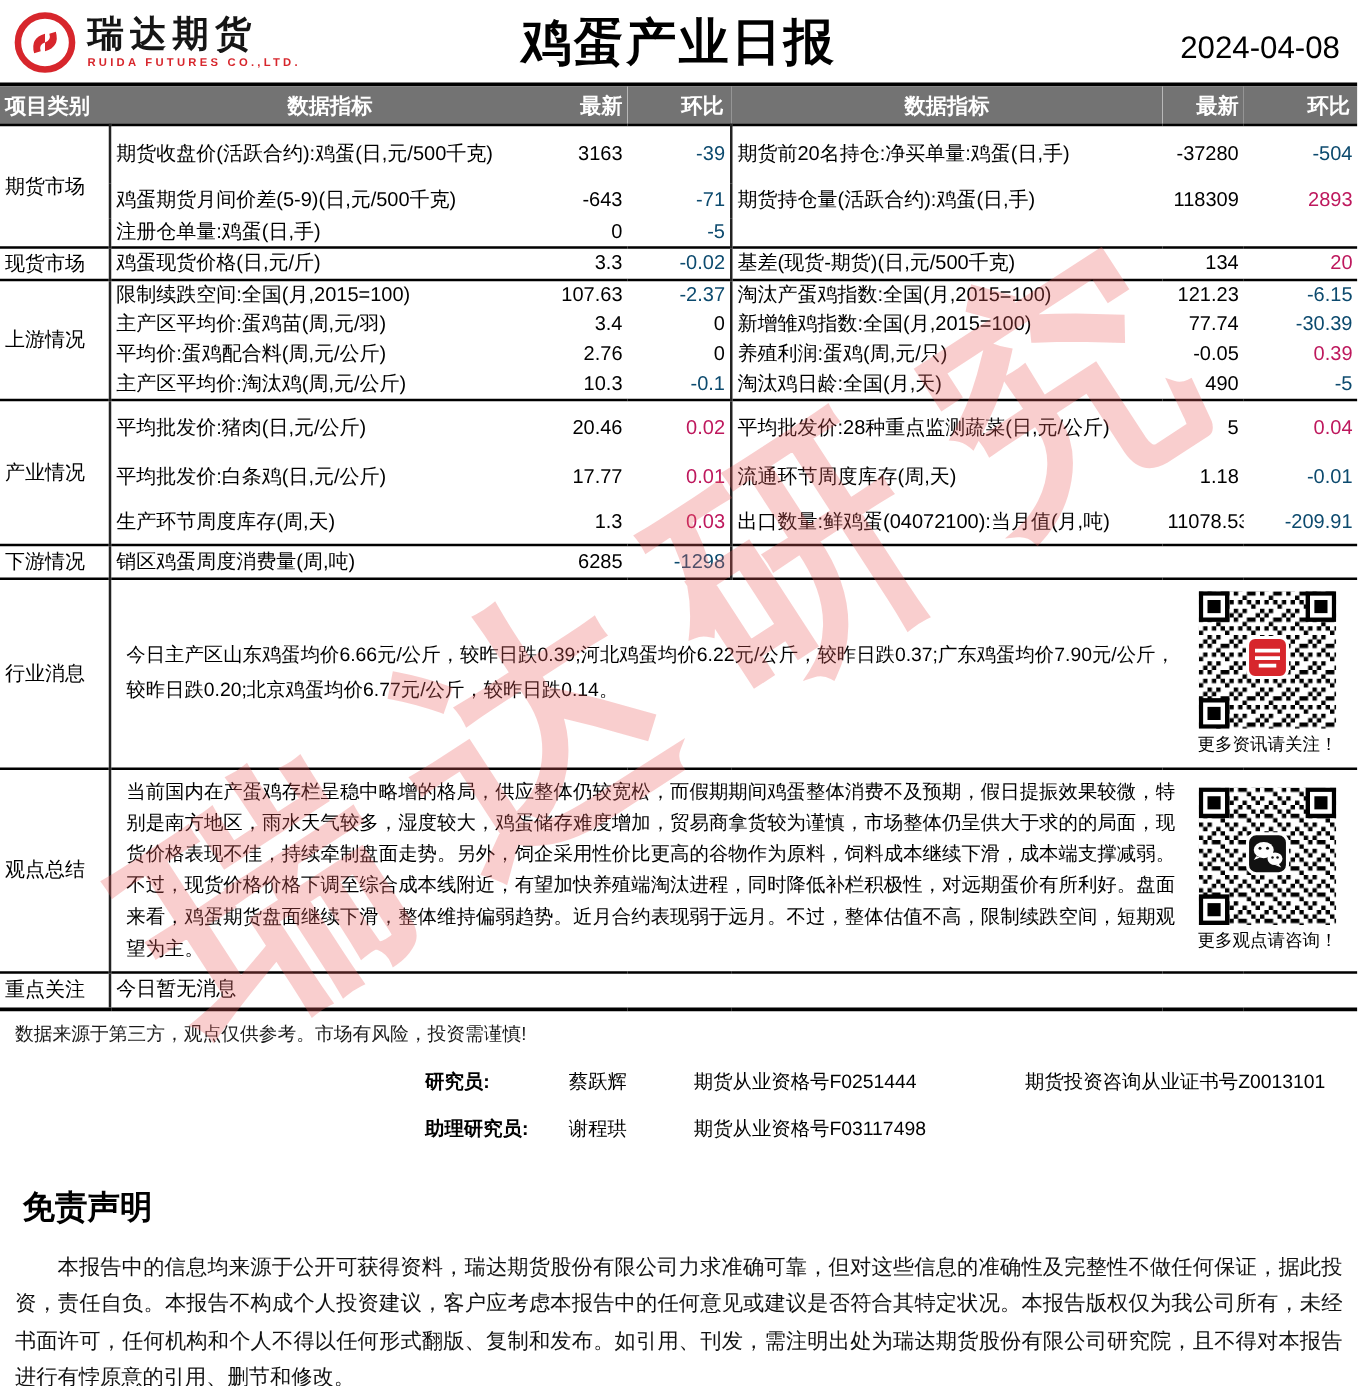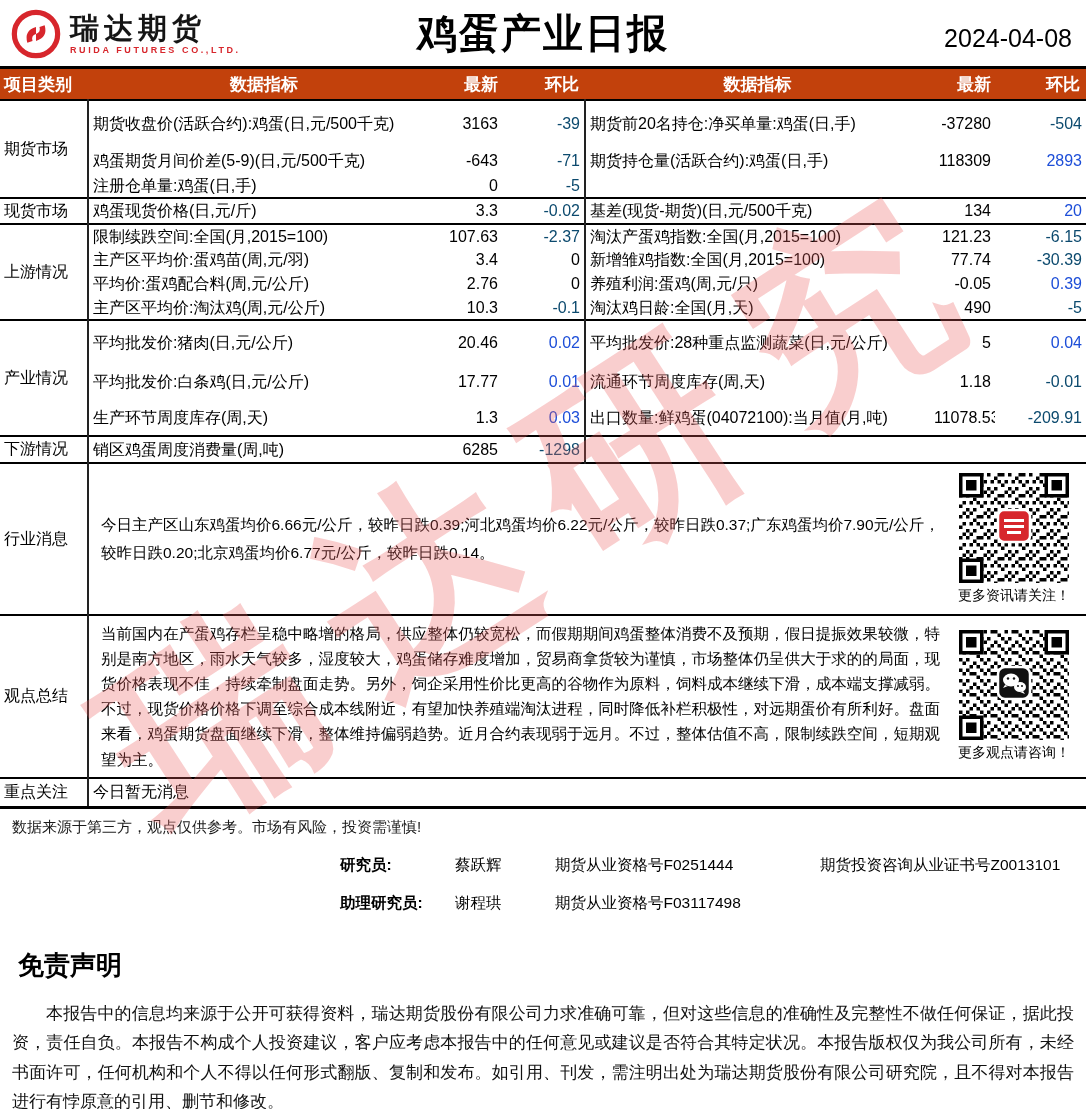--- a/index.html
+++ b/index.html
@@ -12,28 +12,28 @@
   .brand-txt{margin-left:8px;}
   .brand-cn{font-size:29px;font-weight:bold;color:#151515;letter-spacing:5px;line-height:1.1;}
   .brand-en{font-size:9px;color:#d7262c;letter-spacing:2.6px;font-weight:bold;}
   .doc-title{position:absolute;left:0;right:0;top:6px;text-align:center;
              font-size:40px;font-weight:bold;letter-spacing:2px;}
   .doc-date{position:absolute;right:14px;top:24px;font-size:25px;}
   .hr-black{height:3px;background:#000;}
   
   table.rep{width:1086px;border-collapse:collapse;table-layout:fixed;font-size:16px;}
   table.rep td{padding:1px 4px;vertical-align:middle;overflow:hidden;}
-  tr.head td{background:#c2410c;color:#fff;font-weight:bold;height:28px;font-size:17px;}
+  tr.head td{background:#737373;color:#fff;font-weight:bold;height:28px;font-size:17px;}
   td.cat{border-right:2px solid #222;text-align:left;padding-left:7px;font-size:16px;}
   td.lbl{padding-left:8px;line-height:1.25;}
   td.val{text-align:right;padding-right:8px;}
   td.chg{text-align:right;padding-right:4px;}
   td.lchg{border-right:2px solid #222;}
   td[data-trend="down"]{color:#0c4a6e;}
-  td[data-trend="up"]{color:#1d4ed8;margin-top:24px;}
+  td[data-trend="up"]{color:#be185d;margin-top:24px;}
   tr.sec td{border-top:2px solid #000;}
   tr.endline td{border-bottom:3px solid #000;}
   td.span-cell{padding:0;}
   .wide{display:flex;align-items:center;height:100%;}
   .wide .txt{flex:1;padding:6px 10px 6px 8px;line-height:1.8;font-size:15.5px;}
   .wide .txt.just{text-align:justify;line-height:1.62;padding-top:4px;padding-bottom:4px;}
   .qrbox{width:128px;flex:0 0 128px;text-align:center;padding-right:4px;}
   .qrbox svg{display:block;margin:0 auto;}
   .qrcap{font-size:14px;margin-top:4px;}
   

